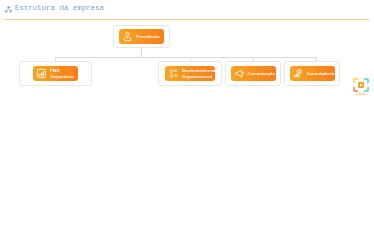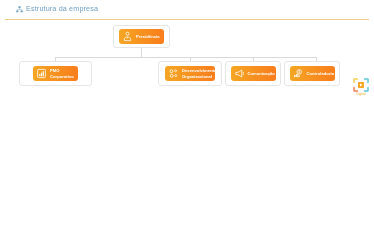--- a/index.html
+++ b/index.html
@@ -17,22 +17,23 @@
 
   
   #header {
     position: absolute;
     left: 0;
     top: 0;
     width: 374px;
     height: 18px;
     display: flex;
     align-items: center;
-    padding-left: 16px;
+    padding-left: 5px;
     box-sizing: border-box;
+    font-family: Liberation Mono, monospace;
   }
   #header-icon {
     width: 7px;
     height: 7px;
     margin-right: 3px;
     display: block;
     flex: 0 0 auto;
   }
   #header-title {
     font-size: 7.2px;

